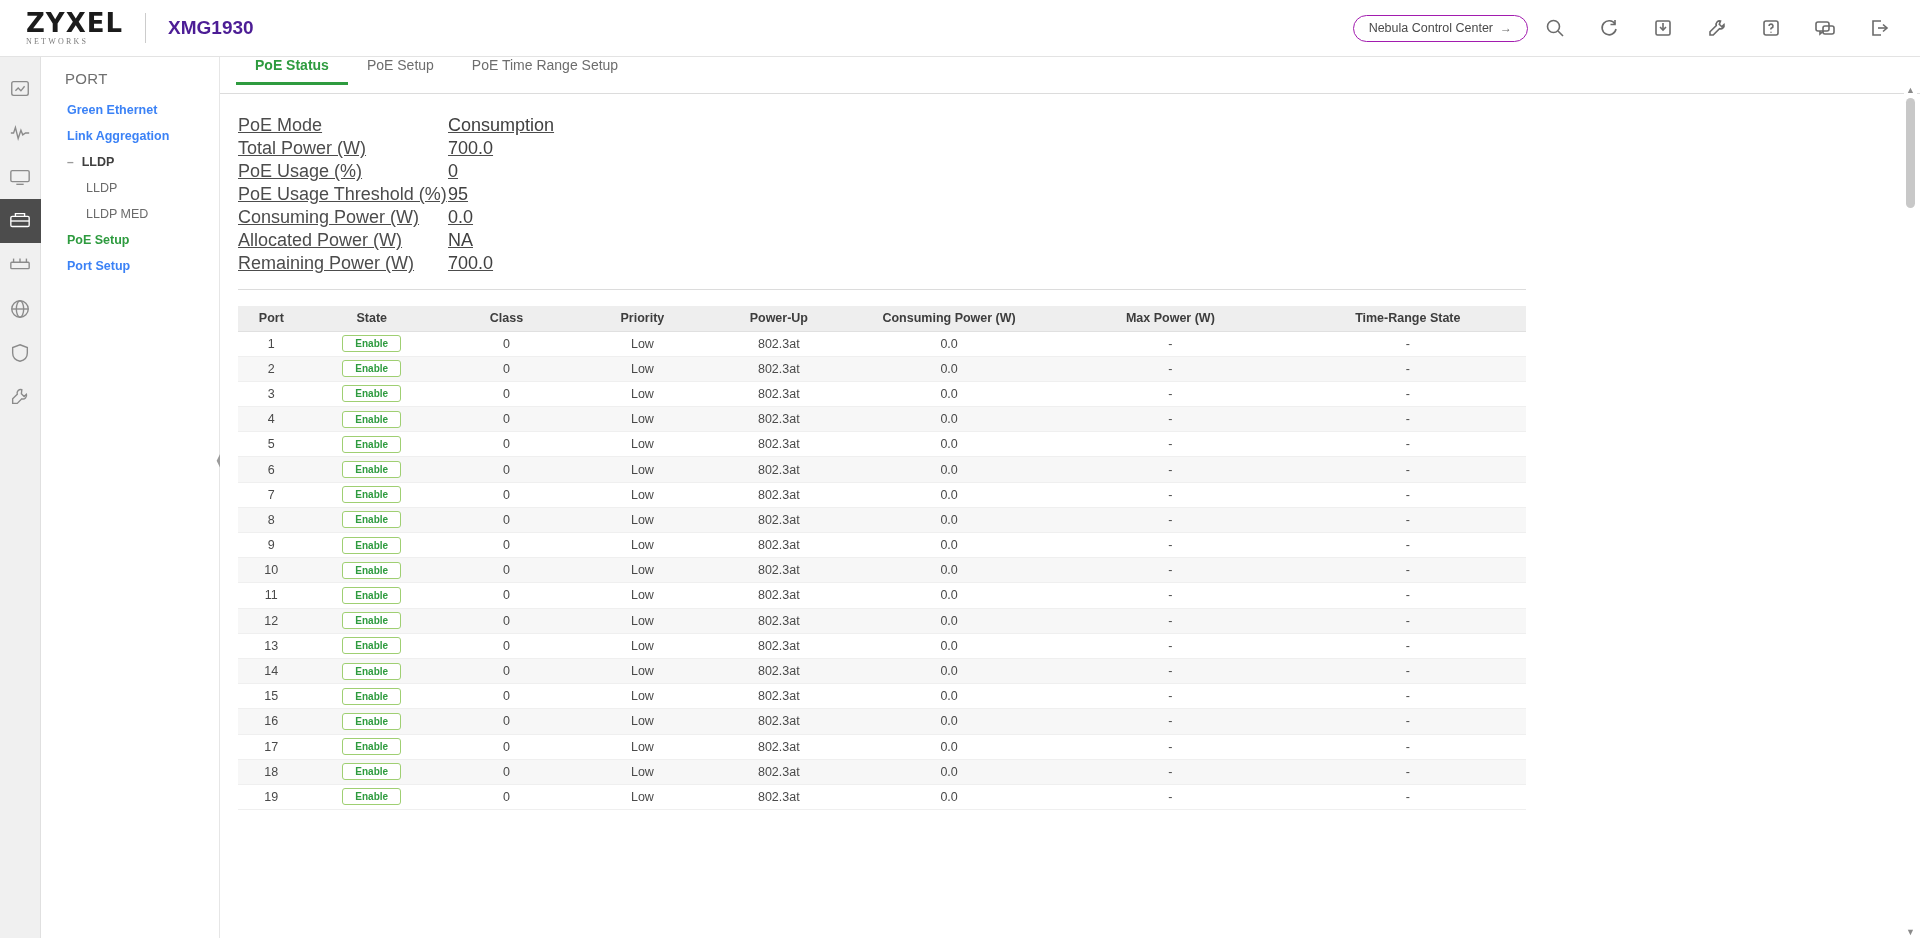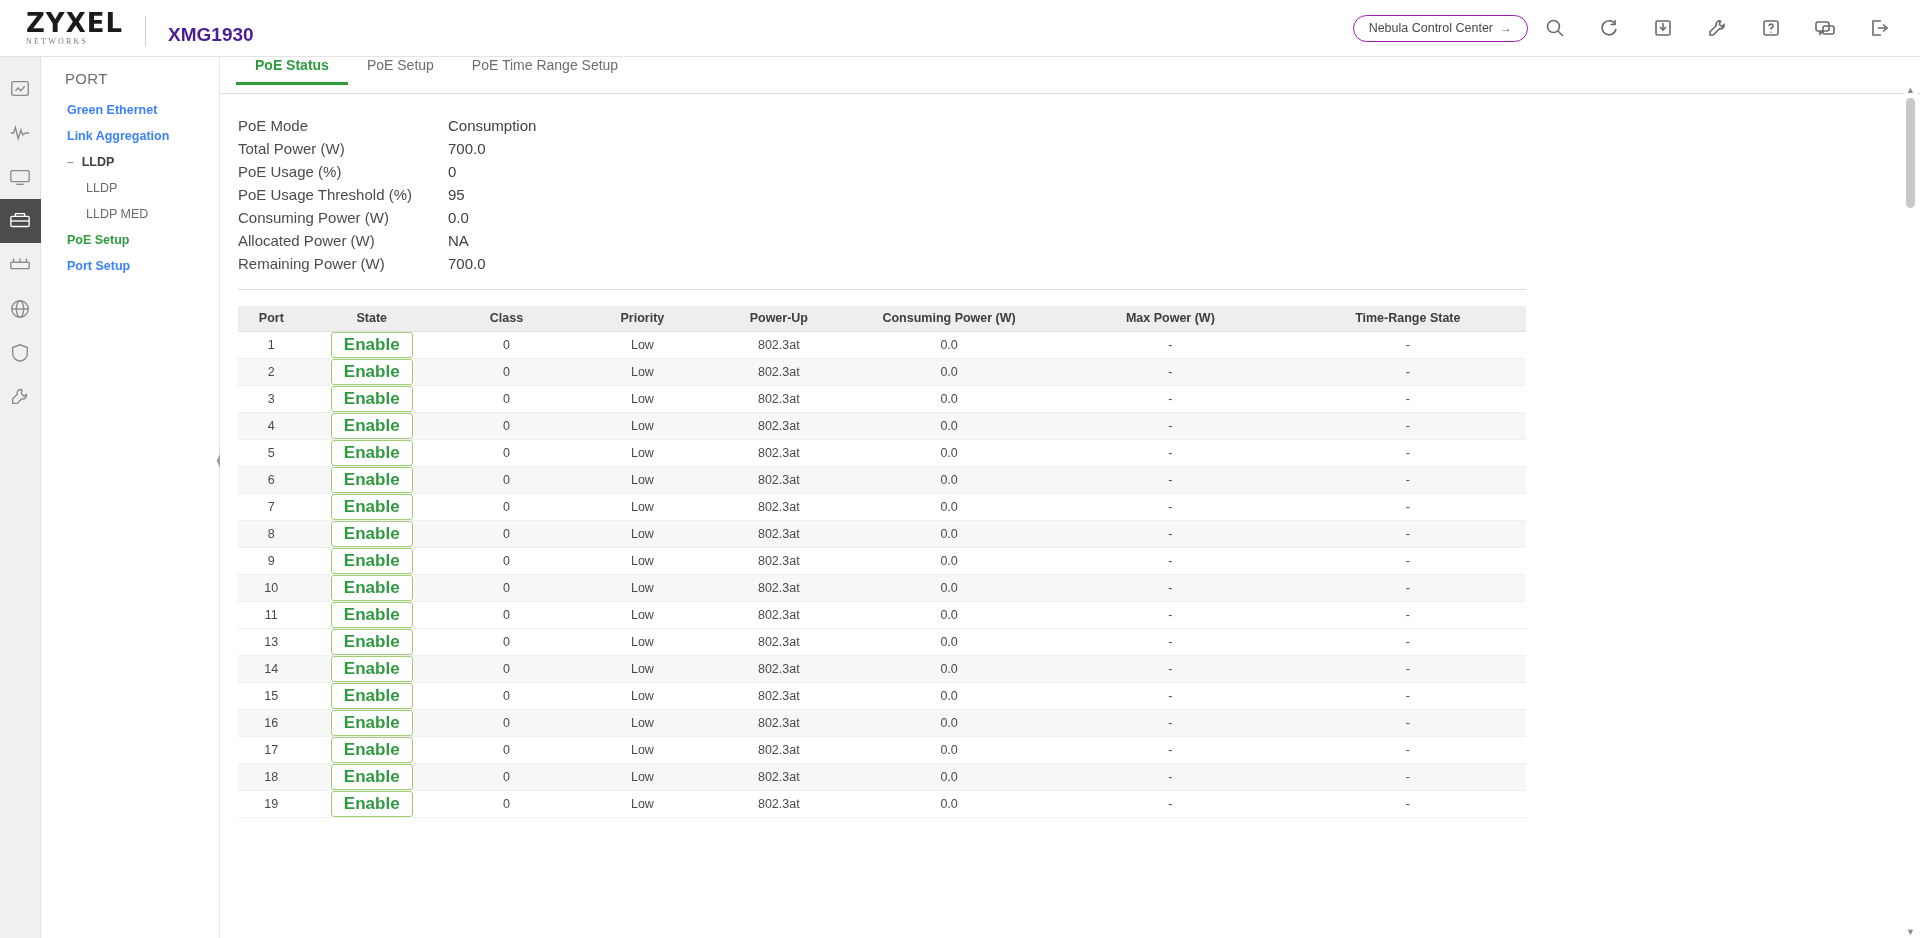--- a/index.html
+++ b/index.html
@@ -11,21 +11,21 @@
   }
   body { position: relative; }
 
   
   .topbar {
     position: absolute; top: 0; left: 0; width: 1920px; height: 57px;
     background: #ffffff; border-bottom: 1px solid #e3e3e3;
     display: flex; align-items: center;
   }
   .brand {
-    display: flex; align-items: flex-end; gap: 5px; padding-left: 26px;
+    display: flex; align-items: center; gap: 5px; padding-left: 26px;
   }
   .zyxel-logo { display: flex; flex-direction: column; line-height: 1; }
   .zyxel-word {
     font-size: 26px; font-weight: bold; letter-spacing: 1px; color: #1b1b1b;
     font-family: "DejaVu Sans", sans-serif;
   }
   .zyxel-sub {
     font-size: 8px; letter-spacing: 2.2px; color: #7d7d7d; margin-top: 2px;
     font-family: Liberation Serif, serif;
   }
@@ -101,21 +101,21 @@
   .tabs {
     display: flex; align-items: flex-start; gap: 0px;
     border-bottom: 1px solid #dcdcdc; height: 37px; padding-left: 16px;
   }
   .tab {
     font-size: 14px; color: #6d6d6d; padding: 0 19px 9px 19px; cursor: pointer;
   }
   .tab.active { color: #2e9b3f; border-bottom: 3px solid #2e9b3f; font-weight: bold; }
 
   .panel { padding: 20px 0 0 18px; }
-  .kv { display: flex; font-size: 15px; color: #4c4c4c; line-height: 23px; }
+  .kv { display: flex; font-size: 18px; color: #4c4c4c; line-height: 23px; text-decoration: underline; }
   .kv .k { width: 210px; }
   .kv .v { color: #404040; }
 
   .divider {
     margin: 14px 0 0 0; width: 1288px; height: 1px; background: #dcdcdc;
   }
 
   table.ptable {
     margin-top: 16px; width: 1288px; border-collapse: collapse;
     font-size: 12.5px; color: #4a4a4a;
@@ -124,21 +124,21 @@
     background: #eeeeee; font-weight: bold; color: #3d3d3d;
     height: 25px; font-size: 12.5px; text-align: center;
     border-bottom: 1px solid #e0e0e0;
   }
   table.ptable tbody td {
     height: 25.2px; text-align: center; border-bottom: 1px solid #efefef;
   }
   table.ptable tbody tr.alt td { background: #f7f7f7; }
   .enable-btn {
     display: inline-block; border: 1px solid #9fcf72; border-radius: 3px;
-    background: #ffffff; color: #2e9b3f; font-size: 17px; font-weight: bold;
+    background: #ffffff; color: #2e9b3f; font-size: 10px; font-weight: bold;
     padding: 2px 12px; cursor: pointer; min-width: 58px;
   }
 
   
   .c-port { width: 62px; }
   .c-state { width: 125px; }
   .c-class { width: 126px; }
   .c-prio { width: 127px; }
   .c-pup { width: 127px; }
   .c-cons { width: 190px; }
@@ -476,20 +476,30 @@
           <tr>
             <td class="c-port">11</td>
             <td class="c-state"><span class="enable-btn">Enable</span></td>
             <td class="c-class">0</td>
             <td class="c-prio">Low</td>
             <td class="c-pup">802.3at</td>
             <td class="c-cons">0.0</td>
             <td class="c-max">-</td>
             <td class="c-trs">-</td>
           </tr>
+          <tr class="alt">
+            <td class="c-port">12</td>
+            <td class="c-state"><span class="enable-btn">Enable</span></td>
+            <td class="c-class">0</td>
+            <td class="c-prio">Low</td>
+            <td class="c-pup">802.3at</td>
+            <td class="c-cons">0.0</td>
+            <td class="c-max">-</td>
+            <td class="c-trs">-</td>
+          </tr>
           <tr>
             <td class="c-port">13</td>
             <td class="c-state"><span class="enable-btn">Enable</span></td>
             <td class="c-class">0</td>
             <td class="c-prio">Low</td>
             <td class="c-pup">802.3at</td>
             <td class="c-cons">0.0</td>
             <td class="c-max">-</td>
             <td class="c-trs">-</td>
           </tr>

